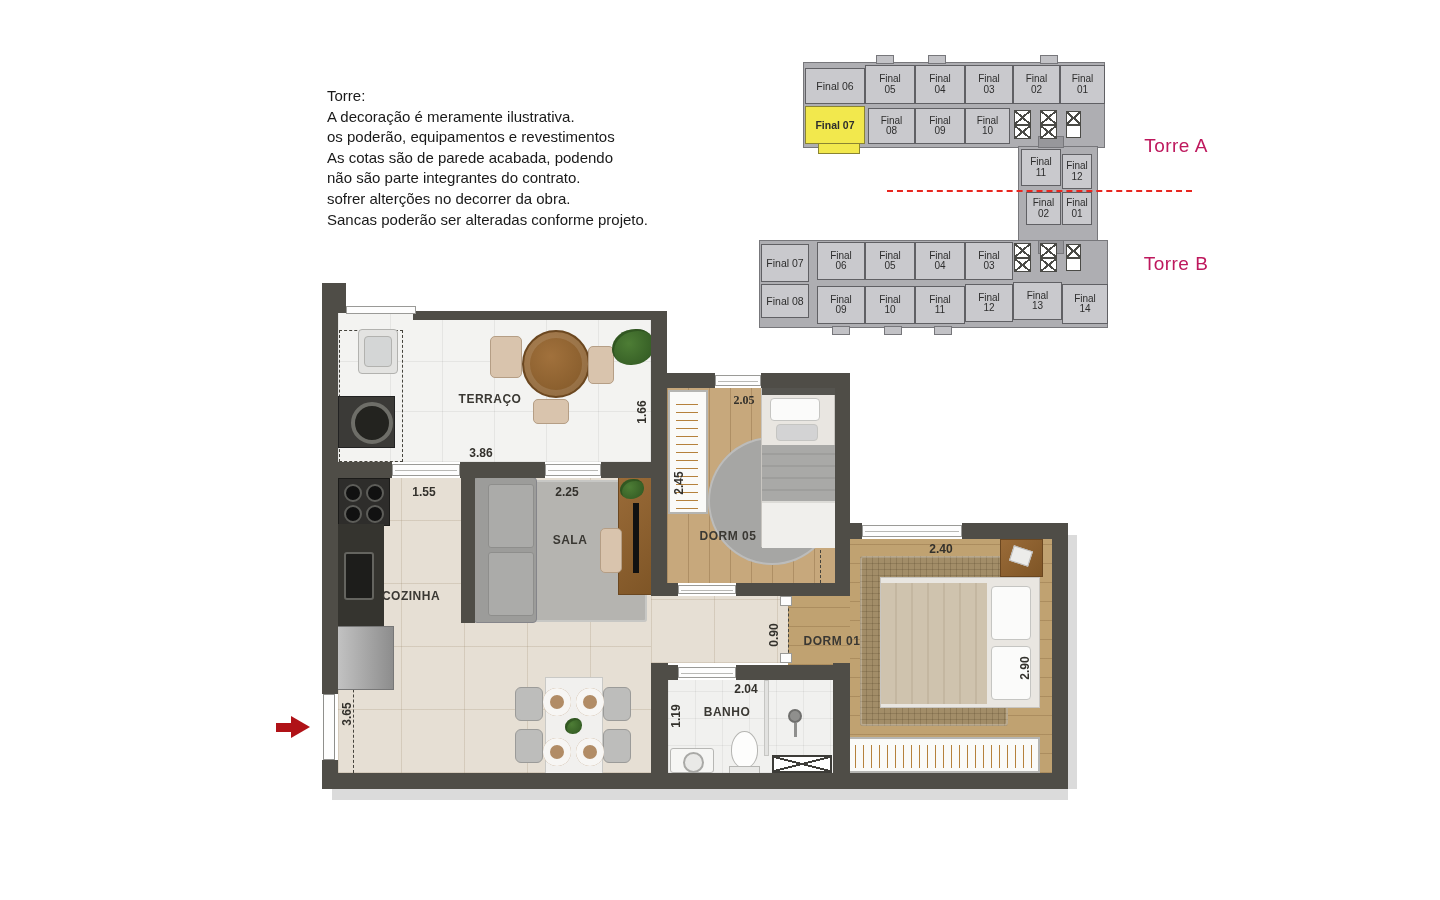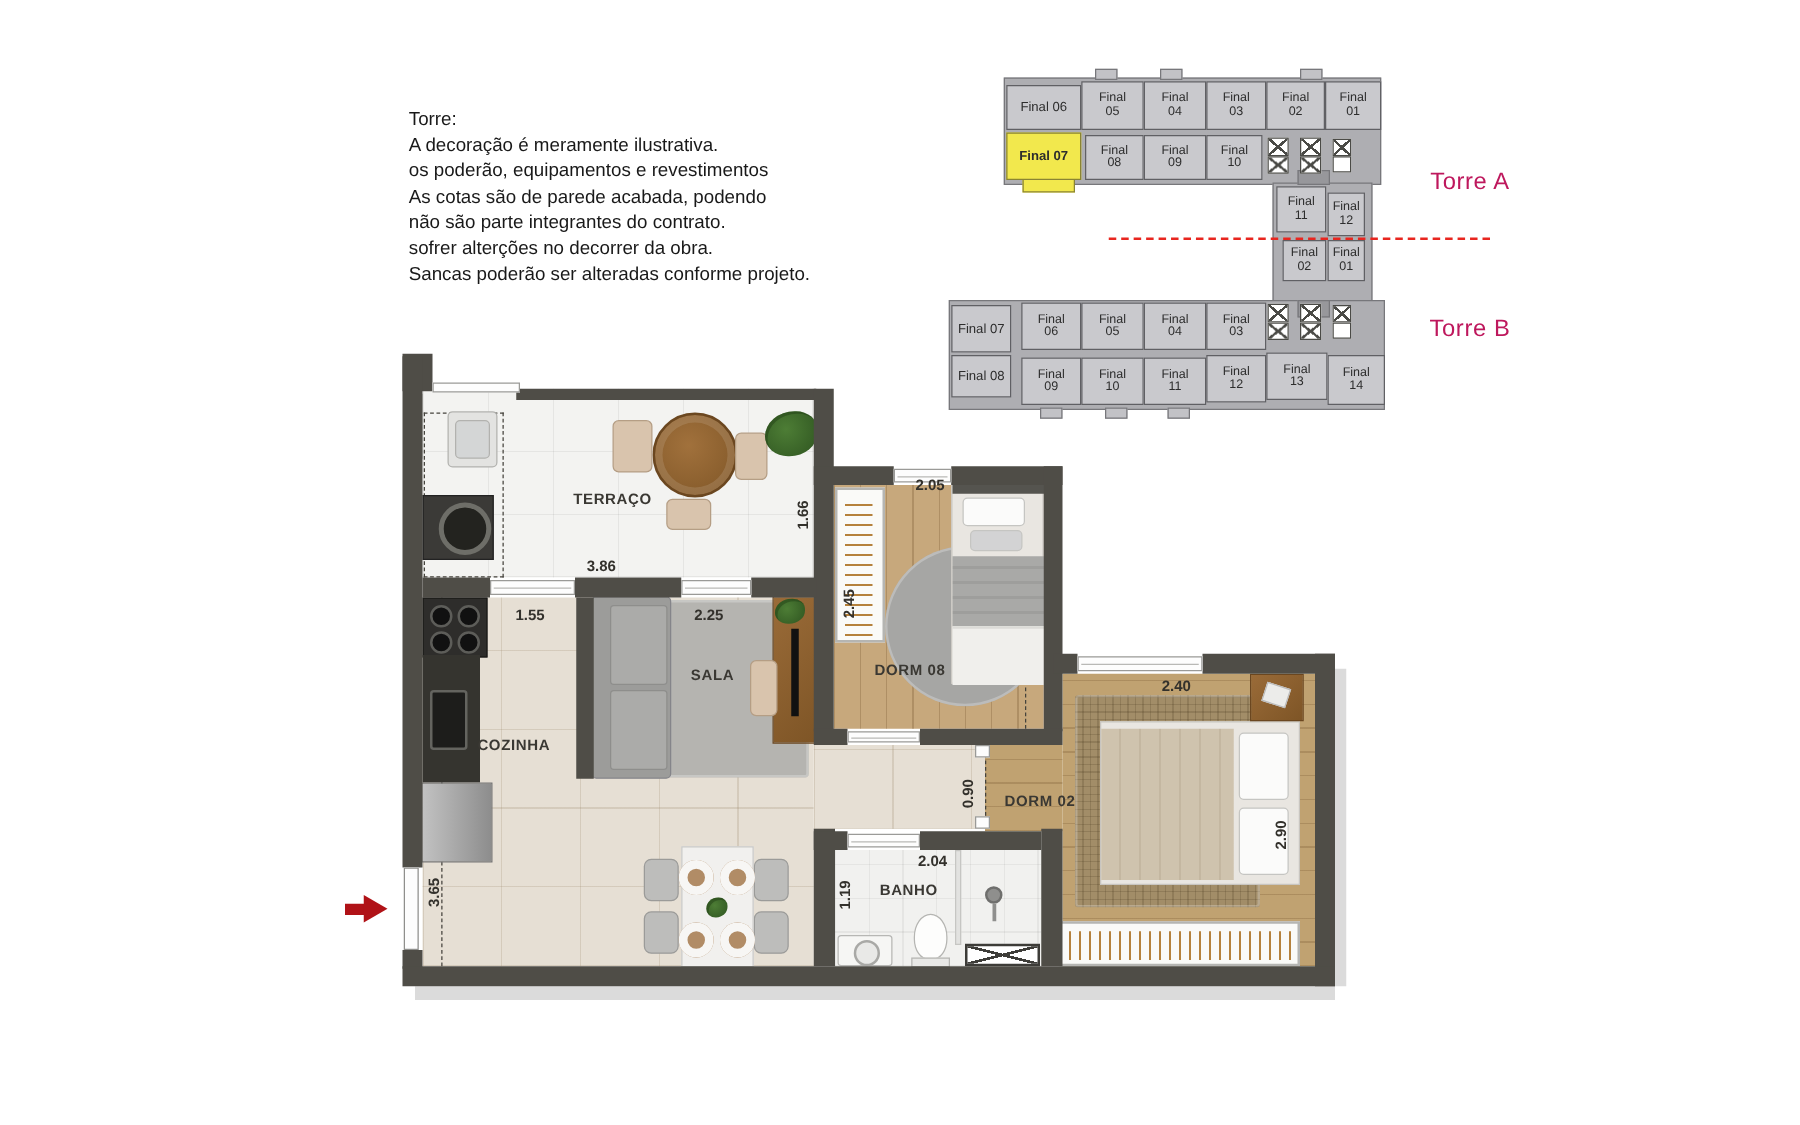--- a/index.html
+++ b/index.html
@@ -355,28 +355,28 @@
     <div class="abs doorleaf" style="left:323px;top:694px;width:12px;height:66px"></div>
 
     <div class="abs arrow" style="left:276px;top:716px;width:34px;height:23px">
       <div class="shaft-r"></div>
       <div class="head"></div>
     </div>
 
   <div class="room-label" style="left: 490px; top: 399px;">TERRAÇO</div>
       <div class="room-label" style="left: 411px; top: 596px;">COZINHA</div>
       <div class="room-label" style="left: 570px; top: 540px;">SALA</div>
-      <div class="room-label" style="left: 728px; top: 536px;">DORM 08</div>
-      <div class="room-label" style="left: 832px; top: 641px;">DORM 02</div>
+      <div class="room-label" style="left: 728px; top: 536px;">DORM 05</div>
+      <div class="room-label" style="left: 832px; top: 641px;">DORM 01</div>
       <div class="room-label" style="left: 727px; top: 712px;">BANHO</div>
       <div class="dim" style="left: 481px; top: 453px;">3.86</div>
       <div class="dim v" style="left: 642px; top: 412px;">1.66</div>
       <div class="dim" style="left: 424px; top: 492px;">1.55</div>
       <div class="dim" style="left: 567px; top: 492px;">2.25</div>
-      <div class="dim" style="left: 744px; top: 388px;">2.05</div>
+      <div class="dim" style="left: 744px; top: 400px; font-family: Liberation Serif, serif;">2.05</div>
       <div class="dim v" style="left: 679px; top: 483px;">2.45</div>
       <div class="dim v" style="left: 774px; top: 635px;">0.90</div>
       <div class="dim" style="left: 941px; top: 549px;">2.40</div>
       <div class="dim v" style="left: 1025px; top: 668px;">2.90</div>
       <div class="dim" style="left: 746px; top: 689px;">2.04</div>
       <div class="dim v" style="left: 676px; top: 716px;">1.19</div>
       <div class="dim v" style="left: 347px; top: 714px;">3.65</div>
     </div>
 </div>
 

